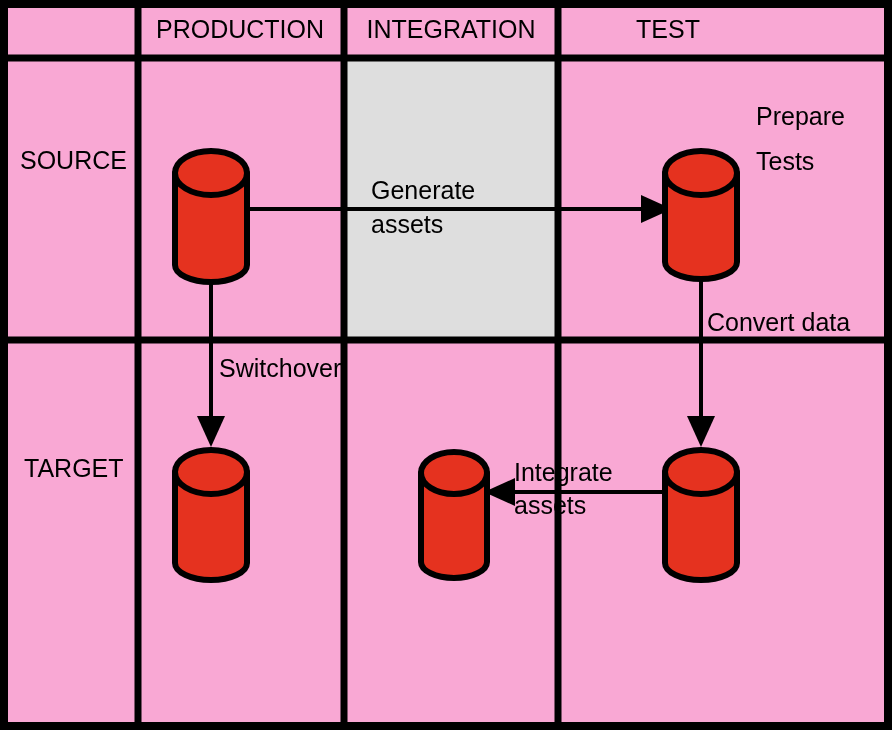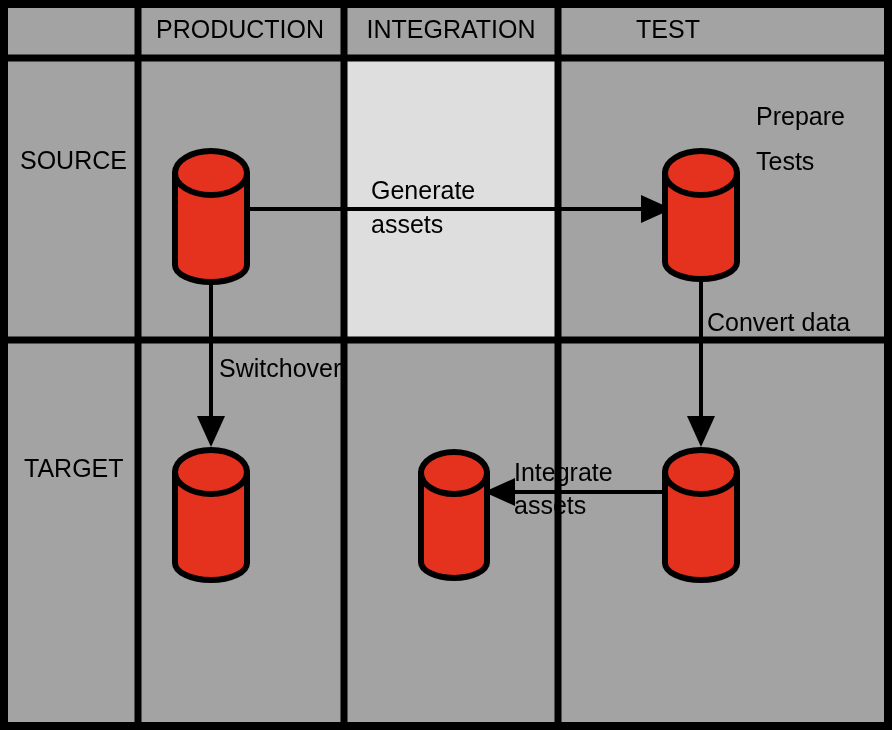--- a/index.html
+++ b/index.html
@@ -7,21 +7,21 @@
     padding: 0;
     background: #ffffff;
   }
   body {
     font-family: "Liberation Sans", sans-serif;
   }
   #stage {
     position: relative;
     width: 892px;
     height: 730px;
-    background: #a3a3a3;
+    background: #f9a8d4;
     overflow: hidden;
   }
   #diagram-svg {
     position: absolute;
     top: 0;
     left: 0;
     width: 892px;
     height: 730px;
   }
   .grid-line { stroke: #000000; fill: none; }

